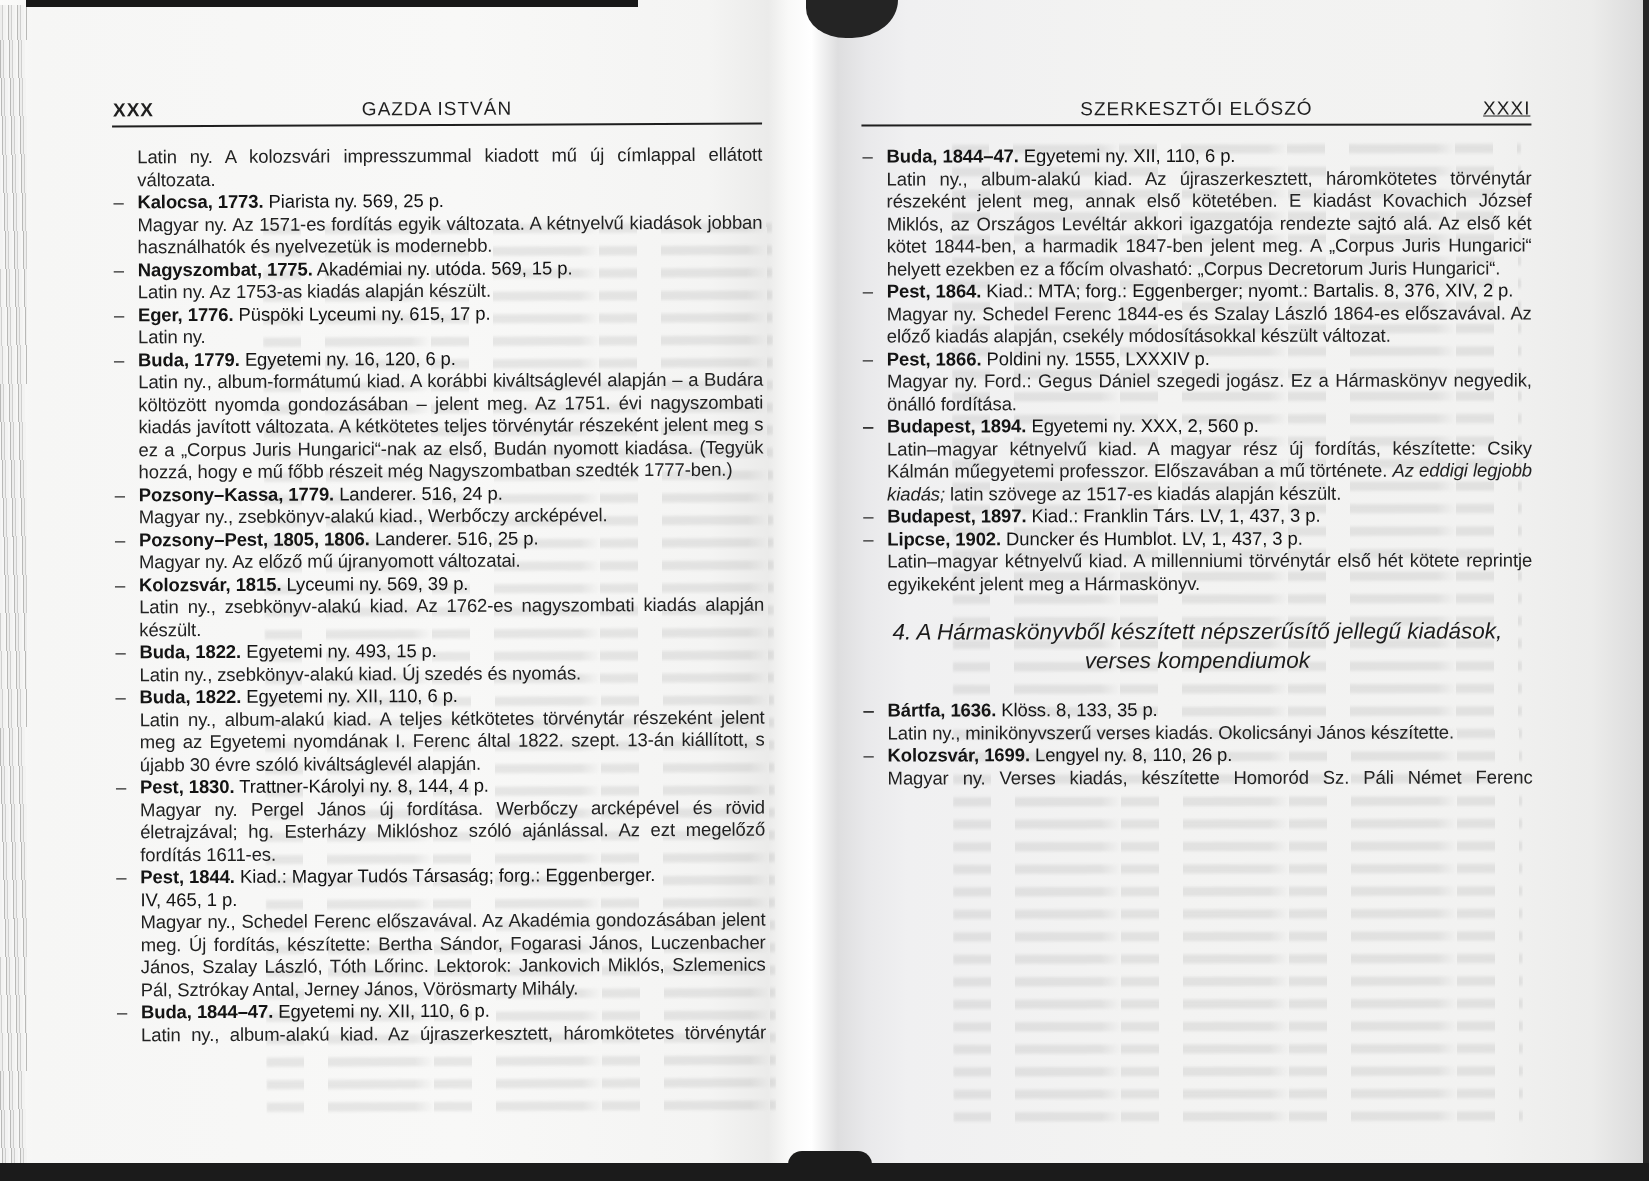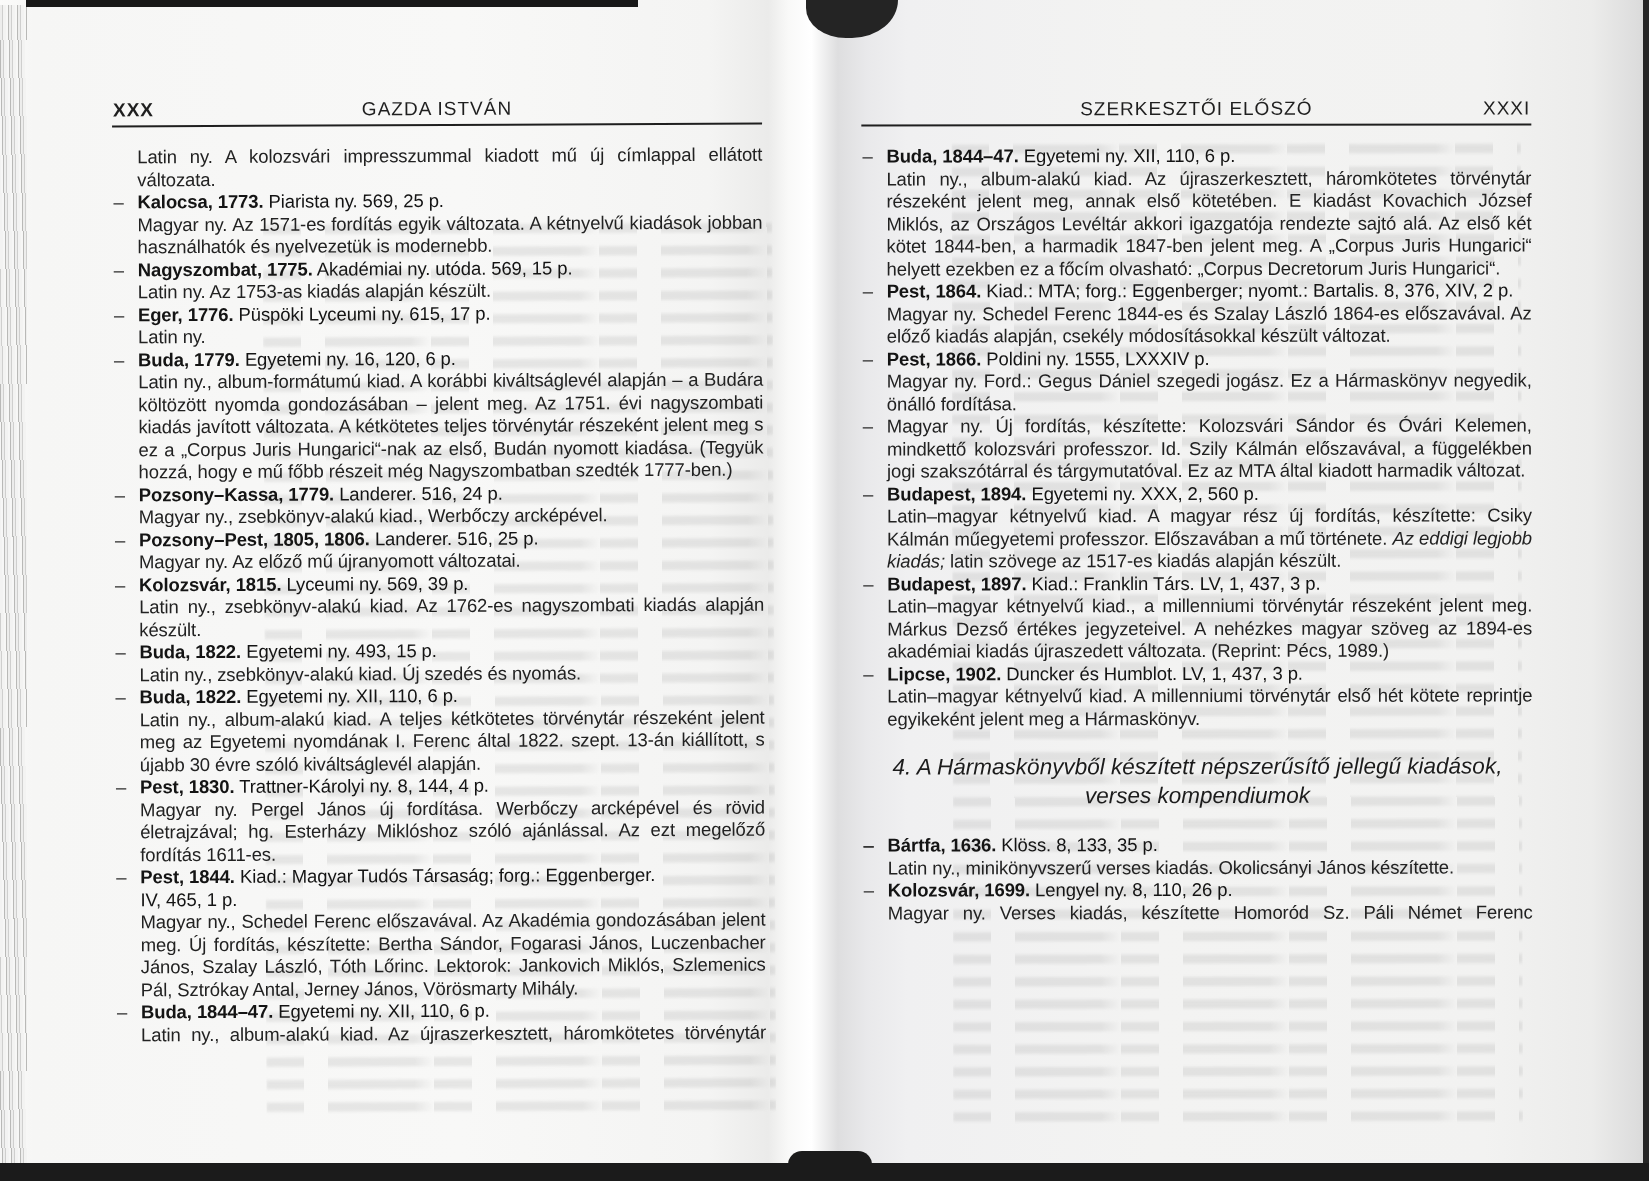--- a/index.html
+++ b/index.html
@@ -43,21 +43,21 @@
       #000 0 38px, transparent 38px 62px, #000 62px 148px, transparent 168px);
     z-index:0;
   }
   
   .page{position:absolute;top:98px;color:#1c1c1c;}
   .page-left{left:114px;width:650px;transform:rotate(-0.25deg);}
   .page-right{left:862px;width:670px;transform:rotate(-0.1deg);}
   .page-header{position:relative;height:26px;border-bottom:2px solid #1f1f1f;
     font-size:19px;letter-spacing:1px;color:#1f1f1f;}
   .page-header .folio-left{position:absolute;left:1px;top:0;font-weight:bold;}
-  .page-header .folio-right{position:absolute;right:1px;top:0;}
+  .page-header .folio-right{position:absolute;right:1px;top:0;text-decoration:underline;}
   .page-header .running-title{position:absolute;left:0;right:0;top:0;text-align:center;}
   .entries{position:relative;z-index:1;margin-top:19px;font-size:18.5px;line-height:22.5px;
     letter-spacing:-0.1px;color:#222;}
   .entry{position:relative;padding-left:25px;}
   .entry .dash{position:absolute;left:1px;top:0;color:#2a2a2a;}
   .entry-head{text-align:justify;color:#141414;}
   .head-bold{font-weight:700;}
   .entry-body{text-align:justify;}
   .justify-last{text-align-last:justify;}
   .italic{font-style:italic;}
@@ -169,31 +169,29 @@
         <div class="entry-head"><span class="head-bold">Pest, 1864.</span><span> Kiad.: MTA; forg.: Eggenberger; nyomt.: Bartalis. 8, 376, XIV, 2 p.</span></div>
         <div class="entry-body"><span>Magyar ny. Schedel Ferenc 1844-es és Szalay László 1864-es előszavával. Az előző kiadás alapján, csekély módosításokkal készült változat.</span></div>
       </div>
       <div class="entry">
         <span class="dash">–</span>
         <div class="entry-head"><span class="head-bold">Pest, 1866.</span><span> Poldini ny. 1555, LXXXIV p.</span></div>
         <div class="entry-body"><span>Magyar ny. Ford.: Gegus Dániel szegedi jogász. Ez a Hármaskönyv negyedik, önálló fordítása.</span></div>
       </div>
       <div class="entry">
         <span class="dash">–</span>
-        <div class="entry-body"><span>Magyar ny. Új fordítás, készítette: Kolozsvári Sándor és Óvári Kelemen, mindkettő kolozsvári professzor. Id. Szily Kálmán előszavával, a függelékben jogi szakszótárral és tárgymutatóval. Ez az MTA által kiadott harmadik változat.</span></div>
       </div>
       <div class="entry">
         <span class="dash">–</span>
         <div class="entry-head"><span class="head-bold">Budapest, 1894.</span><span> Egyetemi ny. XXX, 2, 560 p.</span></div>
         <div class="entry-body"><span>Latin–magyar kétnyelvű kiad. A magyar rész új fordítás, készítette: Csiky Kálmán műegyetemi professzor. Előszavában a mű története. </span><span class="italic">Az eddigi legjobb kiadás;</span><span> latin szövege az 1517-es kiadás alapján készült.</span></div>
       </div>
       <div class="entry">
         <span class="dash">–</span>
         <div class="entry-head"><span class="head-bold">Budapest, 1897.</span><span> Kiad.: Franklin Társ. LV, 1, 437, 3 p.</span></div>
-        <div class="entry-body"><span>Latin–magyar kétnyelvű kiad., a millenniumi törvénytár részeként jelent meg. Márkus Dezső értékes jegyzeteivel. A nehézkes magyar szöveg az 1894-es akadémiai kiadás újraszedett változata. (Reprint: Pécs, 1989.)</span></div>
       </div>
       <div class="entry">
         <span class="dash">–</span>
         <div class="entry-head"><span class="head-bold">Lipcse, 1902.</span><span> Duncker és Humblot. LV, 1, 437, 3 p.</span></div>
         <div class="entry-body"><span>Latin–magyar kétnyelvű kiad. A millenniumi törvénytár első hét kötete reprintje egyikeként jelent meg a Hármaskönyv.</span></div>
       </div>
     </div>
   <h2 class="section-heading">4. A Hármaskönyvből készített népszerűsítő jellegű kiadások, verses kompendiumok</h2>
   <div class="entries" id="right-entries-bottom">
       <div class="entry">

